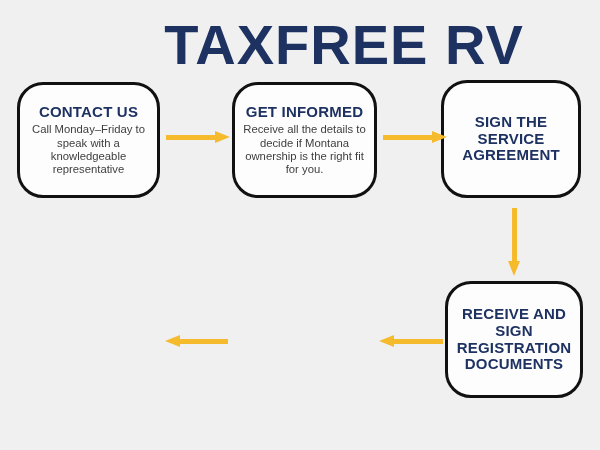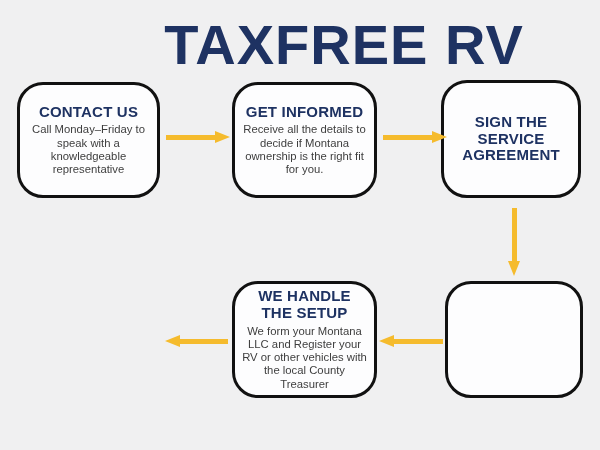--- a/index.html
+++ b/index.html
@@ -87,26 +87,23 @@
   <div class="node n1">
     <div class="node-heading">CONTACT US</div>
     <div class="node-body">Call Monday–Friday to speak with a knowledgeable representative</div>
   </div>
 
   <div class="node n3">
     <div class="node-heading">SIGN THE SERVICE AGREEMENT</div>
   </div>
 
   <div class="node n4">
+    <div class="node-heading">RECEIVE AND SIGN REGISTRATION DOCUMENTS</div>
   </div>
 
-  <div class="node n5">
-    <div class="node-heading">WE HANDLE THE SETUP</div>
-    <div class="node-body">We form your Montana LLC and Register your RV or other vehicles with the local County Treasurer</div>
-  </div>
 
 
   <div class="arrow arrow-h a1">
     <div class="shaft"></div>
     <div class="head-right"></div>
   </div>
 
   <div class="arrow arrow-h a2">
     <div class="shaft"></div>
     <div class="head-right"></div>

